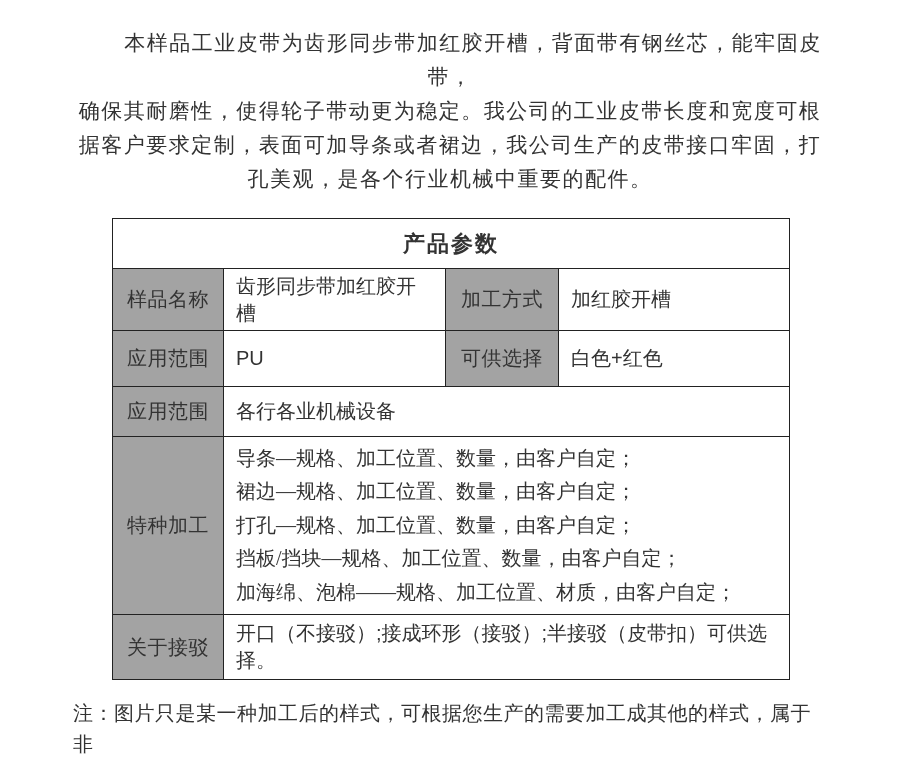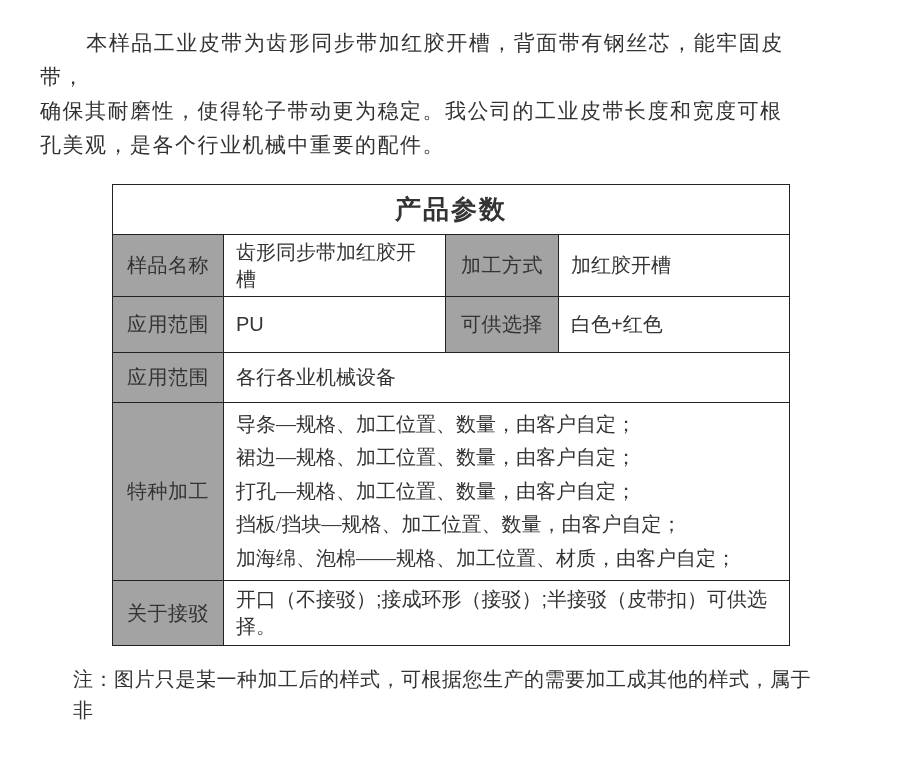--- a/index.html
+++ b/index.html
@@ -9,25 +9,25 @@
   }
   body {
     width: 900px;
     height: 772px;
     font-family: "Liberation Sans", "DejaVu Sans", sans-serif;
     color: #333333;
     overflow: hidden;
   }
   
   .intro {
-    margin: 26px 73px 0 40px;
+    margin: 26px 73px 0 73px;
     font-size: 21px;
     line-height: 34px;
     letter-spacing: 1.5px;
-    text-align: left;
+    text-align: center;
   }
   .intro .line-first {
     text-indent: 2.2em;
   }
   
   table.params {
     margin: 22px 0 0 112px;
     width: 677px;
     border-collapse: collapse;
     table-layout: fixed;
@@ -36,21 +36,21 @@
     border: 1px solid #222222;
     font-size: 20px;
     font-weight: normal;
     color: #333333;
     vertical-align: middle;
     overflow: hidden;
   }
   tr.title-row td {
     height: 47px;
     text-align: center;
-    font-size: 26px;
+    font-size: 22px;
     font-weight: bold;
     letter-spacing: 2px;
     color: #333333;
     background: #ffffff;
   }
   th.cell-label {
     background: #a3a3a3;
     text-align: center;
     letter-spacing: 0.5px;
   }
@@ -76,20 +76,21 @@
     line-height: 31px;
     letter-spacing: 0.5px;
   }
 </style>
 </head>
 <body>
 
 <div class="intro">
   <div class="line-first">本样品工业皮带为齿形同步带加红胶开槽，背面带有钢丝芯，能牢固皮带，</div>
   <div>确保其耐磨性，使得轮子带动更为稳定。我公司的工业皮带长度和宽度可根</div>
+  <div>据客户要求定制，表面可加导条或者裙边，我公司生产的皮带接口牢固，打</div>
   <div>孔美观，是各个行业机械中重要的配件。</div>
 </div>
 
 <table class="params">
   <colgroup>
     <col style="width:111px">
     <col style="width:222px">
     <col style="width:113px">
     <col style="width:231px">
   </colgroup>

